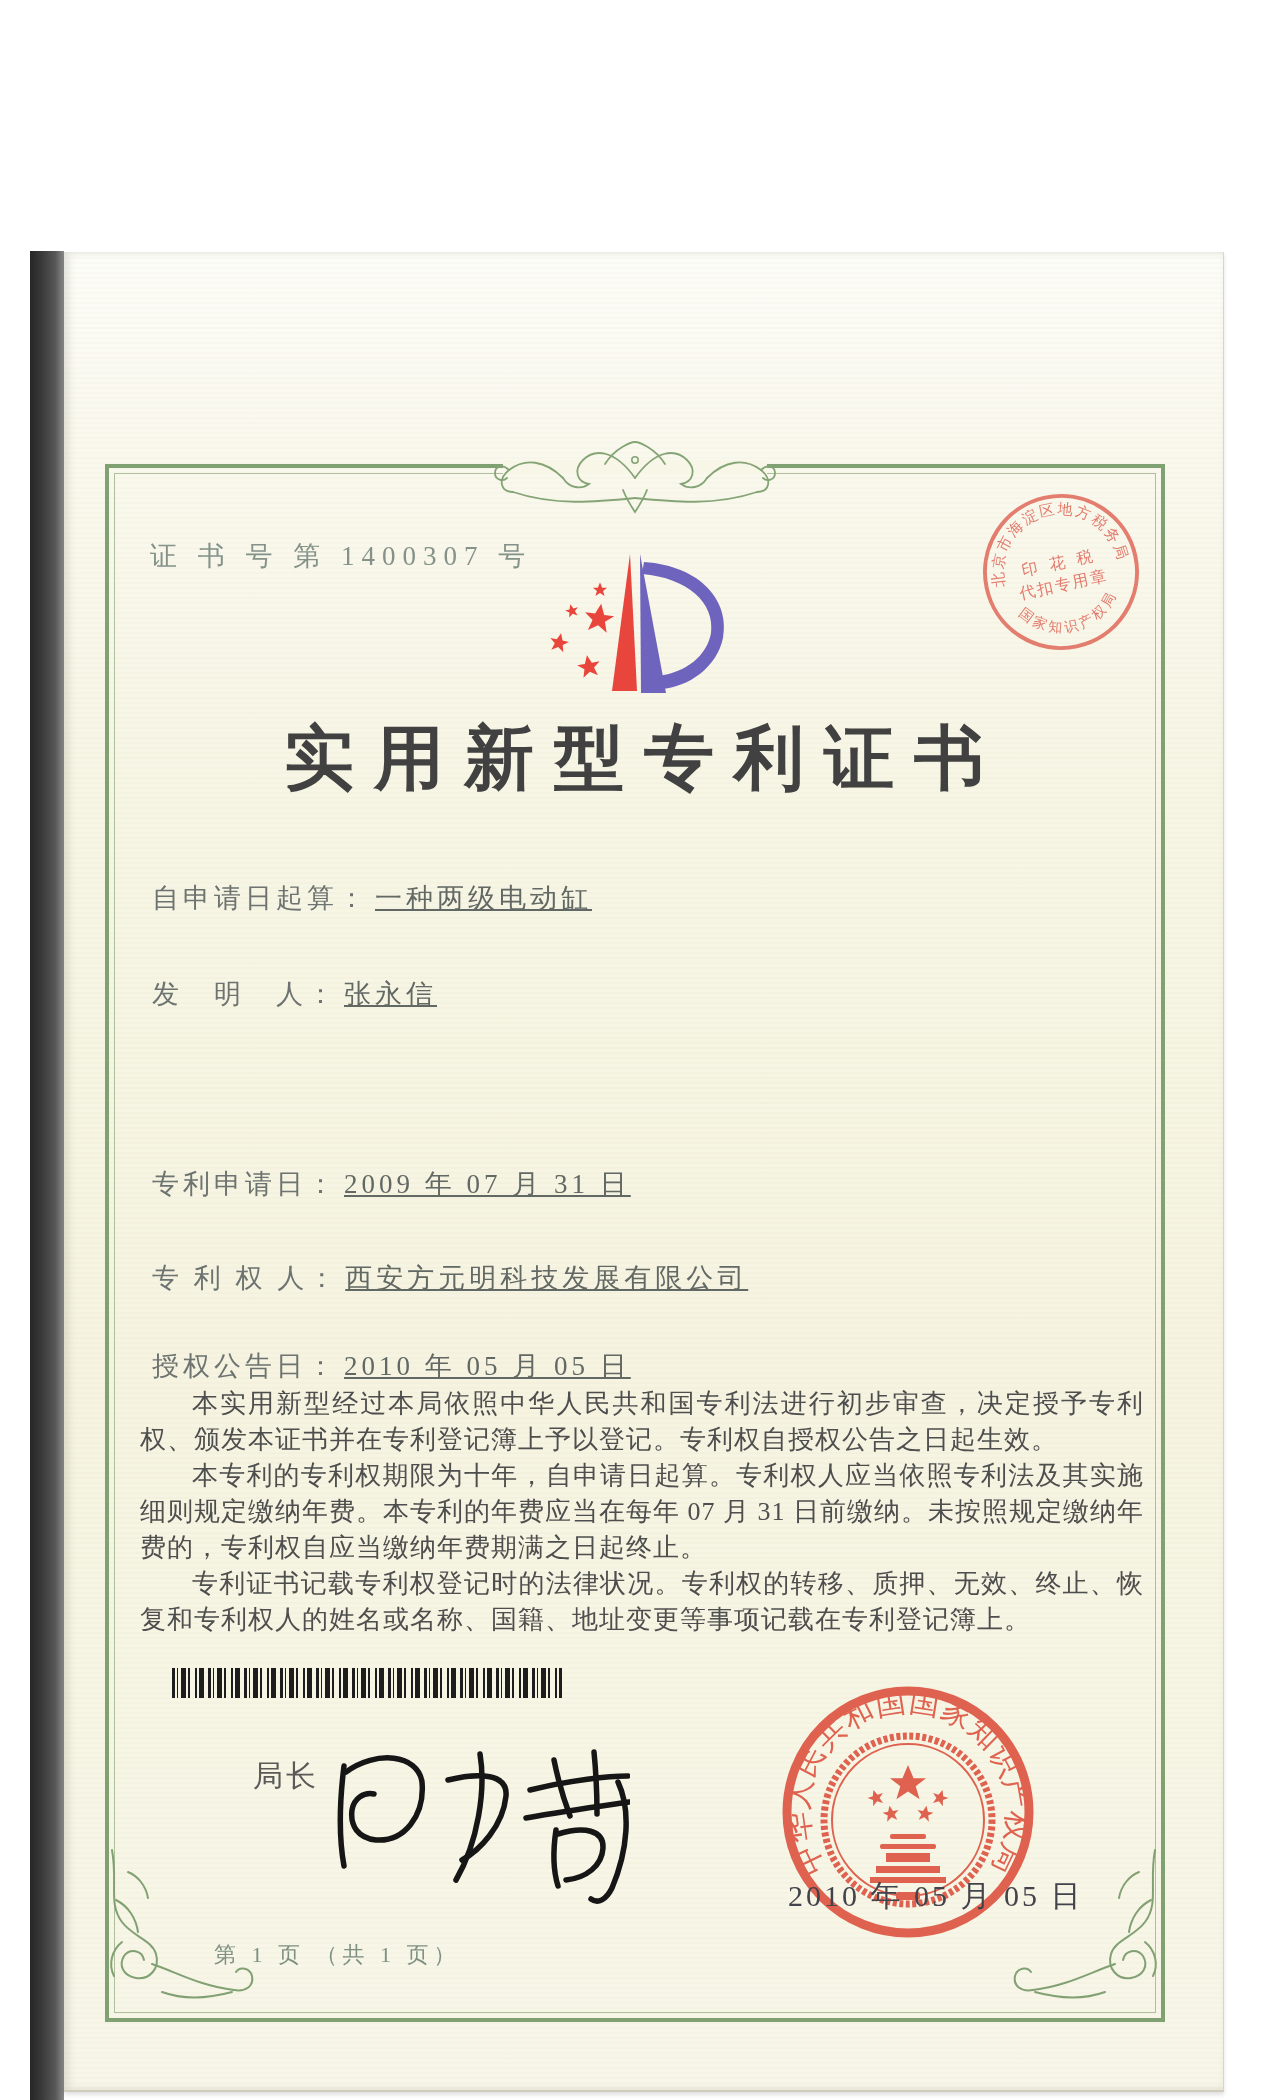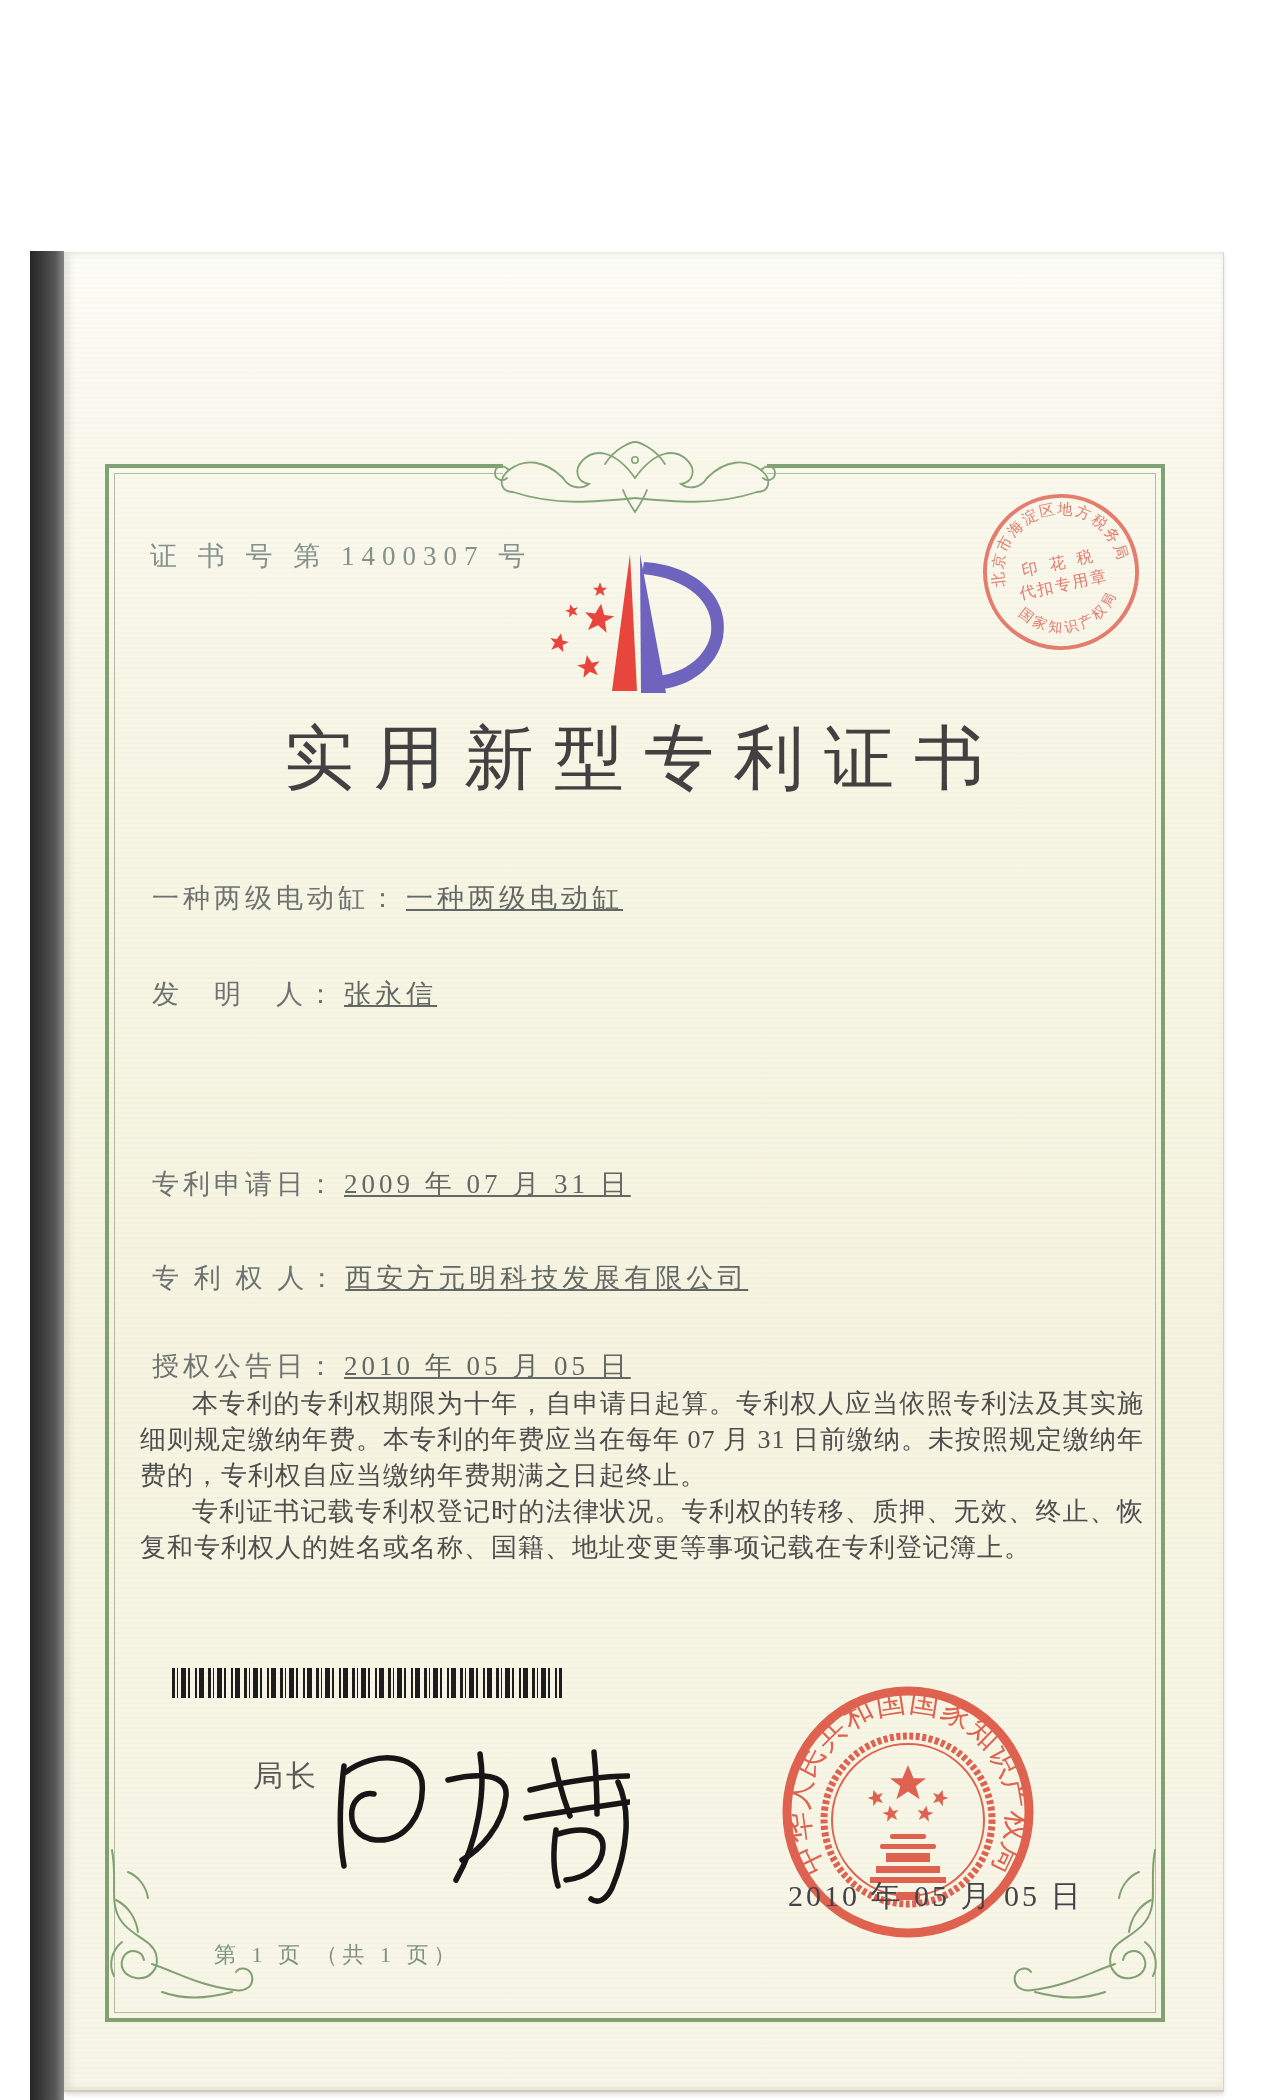--- a/index.html
+++ b/index.html
@@ -29,21 +29,21 @@
     border:4px solid #80a171;
   }
   .frame .inner{position:absolute;inset:5px;border:1px solid #abc09b;}
   .flourish{position:absolute;pointer-events:none;}
   
   .cert-no{
     position:absolute;left:150px;top:538px;font-size:27px;letter-spacing:7px;color:#84928a;
   }
   .title{
     position:absolute;left:214px;top:712px;width:840px;text-align:center;
-    font-size:70px;font-weight:400;letter-spacing:20px;color:#414141;text-indent:20px;
+    font-size:70px;font-weight:700;letter-spacing:20px;color:#414141;text-indent:20px;
   }
   .field{
     position:absolute;left:152px;font-size:27px;color:#6d7370;letter-spacing:4px;white-space:nowrap;
   }
   .field .value{color:#626864;margin-left:6px;text-decoration:underline;}
   .row-0{top:880px}.row-1{top:976px}.row-2{top:1071px}.row-3{top:1166px}.row-4{top:1260px}.row-5{top:1348px}
   .body-text{
     position:absolute;left:140px;top:1386px;width:1004px;
     font-size:26px;line-height:36px;color:#4e4e4e;text-align:justify;letter-spacing:1px;
   }
@@ -162,36 +162,37 @@
     <text font-size="14" fill="#df6557" letter-spacing="3" font-family="'Liberation Serif','DejaVu Serif',serif">
       <textPath href="#tsBot" startOffset="50%" text-anchor="middle">国家知识产权局</textPath>
     </text>
     <text x="80" y="76" text-anchor="middle" font-size="16" fill="#df6557" letter-spacing="4">印 花 税</text>
     <text x="80" y="98" text-anchor="middle" font-size="16" fill="#df6557" letter-spacing="2">代扣专用章</text>
   </svg>
 
   <div class="title">实用新型专利证书</div>
 
   <div class="field row-0">
-    <span class="label">一种两级电动缸：</span><span class="value">一种两级电动缸</span>
+    <span class="label">自申请日起算：</span><span class="value">一种两级电动缸</span>
   </div>
   <div class="field row-1">
     <span class="label">发　明　人：</span><span class="value">张永信</span>
   </div>
   <div class="field row-3">
     <span class="label">专利申请日：</span><span class="value">2009 年 07 月 31 日</span>
   </div>
   <div class="field row-4">
     <span class="label">专 利 权 人：</span><span class="value">西安方元明科技发展有限公司</span>
   </div>
   <div class="field row-5">
     <span class="label">授权公告日：</span><span class="value">2010 年 05 月 05 日</span>
   </div>
 
   <div class="body-text">
+    <p>本实用新型经过本局依照中华人民共和国专利法进行初步审查，决定授予专利权、颁发本证书并在专利登记簿上予以登记。专利权自授权公告之日起生效。</p>
     <p>本专利的专利权期限为十年，自申请日起算。专利权人应当依照专利法及其实施细则规定缴纳年费。本专利的年费应当在每年 07 月 31 日前缴纳。未按照规定缴纳年费的，专利权自应当缴纳年费期满之日起终止。</p>
     <p>专利证书记载专利权登记时的法律状况。专利权的转移、质押、无效、终止、恢复和专利权人的姓名或名称、国籍、地址变更等事项记载在专利登记簿上。</p>
   </div>
 
   <div class="barcode"></div>
 
   <div class="commissioner-label">局长</div>
   <svg class="signature" width="300" height="170" viewBox="0 0 300 170">
     <g fill="none" stroke="#161616" stroke-width="5.5" stroke-linecap="round" stroke-linejoin="round">
       <path d="M14,28 C10,60 8,95 14,128"></path>

